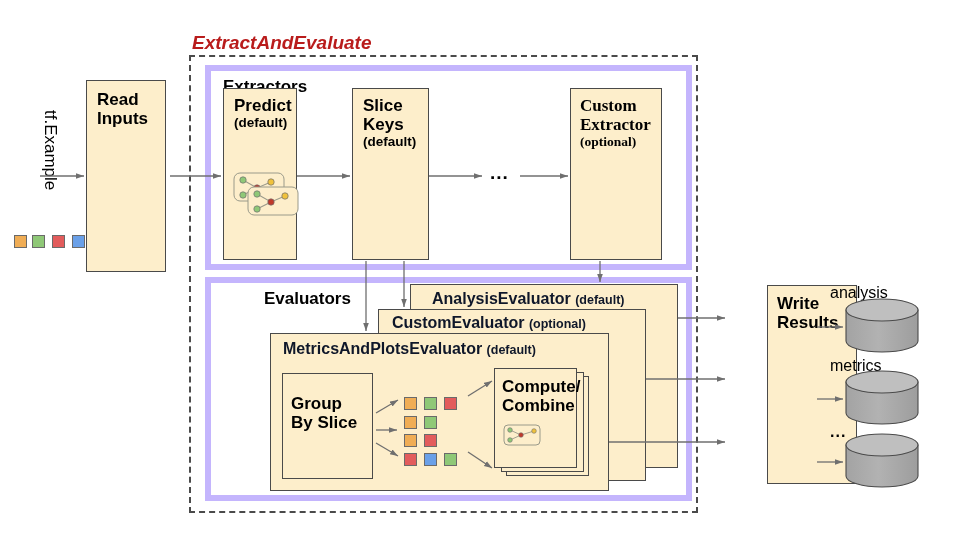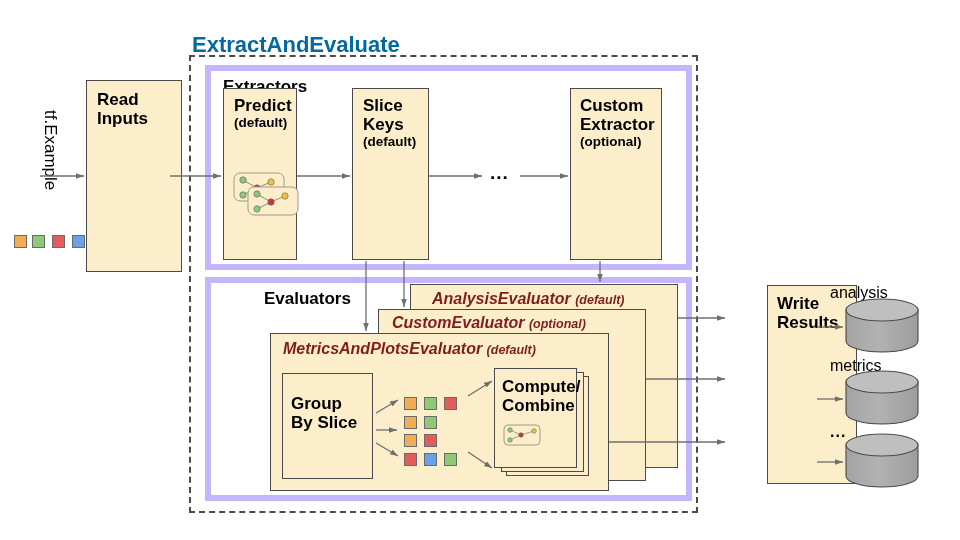--- a/index.html
+++ b/index.html
@@ -6,27 +6,27 @@
   body{width:960px;height:540px;overflow:hidden;
        font-family:"Liberation Sans","DejaVu Sans",sans-serif;}
   #stage{position:relative;width:960px;height:540px;background:#fff;}
 
   .abs{position:absolute;box-sizing:border-box;}
 
   
   .tanbox{background:#fdeecb;border:1px solid #4a4a4a;}
   .plainbox{background:transparent;border:6px solid #c4b5fd;text-decoration:underline;}
   .dashbox{background:transparent;border:2px dashed #4a4a4a;}
-  .title-out{font-size:22px;font-weight:bold;color:#0369a1;}
+  .title-out{font-size:19px;font-weight:bold;color:#b91c1c;font-style:italic;}
   .grp-title{font-size:17px;font-weight:bold;color:#000;}
 
   .box-title{font-size:17px;font-weight:bold;color:#000;line-height:1.12;}
   .box-sub{font-size:13.5px;font-weight:bold;color:#000;line-height:1.2;}
 
-  .ev-title{font-size:16px;font-weight:bold;color:#7f1d1d;white-space:nowrap;font-style:italic;}
+  .ev-title{font-size:16px;font-weight:bold;color:#0f172a;white-space:nowrap;}
   .ev-title .small{font-size:12.5px;font-weight:bold;}
 
   .dots{font-size:19px;font-weight:bold;letter-spacing:1px;color:#000;}
 
   
   .chip{position:absolute;width:13px;height:13px;border:1px solid #6a6a6a;box-sizing:border-box;}
 
   
   .rot{position:absolute;transform-origin:0 0;transform:rotate(90deg);
        font-size:17px;color:#000;white-space:nowrap;font-weight:normal;}
@@ -44,21 +44,21 @@
 
   <div class="rot" style="left:60px; top:110px;">tf.Example</div>
 
   <div>
     <div class="chip" style="left:14px;  top:235px; background:#f0ad55;"></div>
     <div class="chip" style="left:32px;  top:235px; background:#8fc877;"></div>
     <div class="chip" style="left:52px;  top:235px; background:#e25c5c;"></div>
     <div class="chip" style="left:72px;  top:235px; background:#6aa0e8;"></div>
   </div>
 
-  <div class="abs tanbox" style="left:86px; top:80px; width:96px; height:192px;">
+  <div class="abs tanbox" style="left:86px; top:80px; width:80px; height:192px;">
     <div class="box-title" style="position:absolute;left:10px;top:9px;white-space:pre;">Read
 Inputs</div>
   </div>
 
   <div class="title-out abs" style="left:192px; top:32px;">ExtractAndEvaluate</div>
 
   <div class="abs dashbox" style="left:189px; top:55px; width:509px; height:458px;"></div>
 
   <div class="abs plainbox" style="left:205px; top:65px; width:487px; height:205px;">
     <div class="grp-title" style="position:absolute;left:12px;top:6px;">Extractors</div>
@@ -70,21 +70,21 @@
   </div>
 
   <div class="abs tanbox" style="left:352px; top:88px; width:77px; height:172px;">
     <div class="box-title" style="position:absolute;left:10px;top:7px;white-space:pre;">Slice
 Keys</div>
     <div class="box-sub" style="position:absolute;left:10px;top:45px;">(default)</div>
   </div>
 
   <div class="dots abs" style="left:490px; top:162px;">...</div>
 
-  <div class="abs tanbox" style="left:570px; top:88px; width:92px; height:172px;">
+  <div class="abs tanbox" style="left:570px; top:88px; width:92px; height:172px;font-family:Liberation Serif, serif;">
     <div class="box-title" style="position:absolute;left:9px;top:7px;white-space:pre;">Custom
 Extractor</div>
     <div class="box-sub" style="position:absolute;left:9px;top:45px;">(optional)</div>
   </div>
 
   <div class="abs plainbox" style="left:205px; top:277px; width:487px; height:224px;">
     <div class="grp-title" style="position:absolute;left:10px;top:6px;margin-left:43px;">Evaluators</div>
   </div>
 
   <div class="abs tanbox" style="left:410px; top:284px; width:268px; height:184px;">

